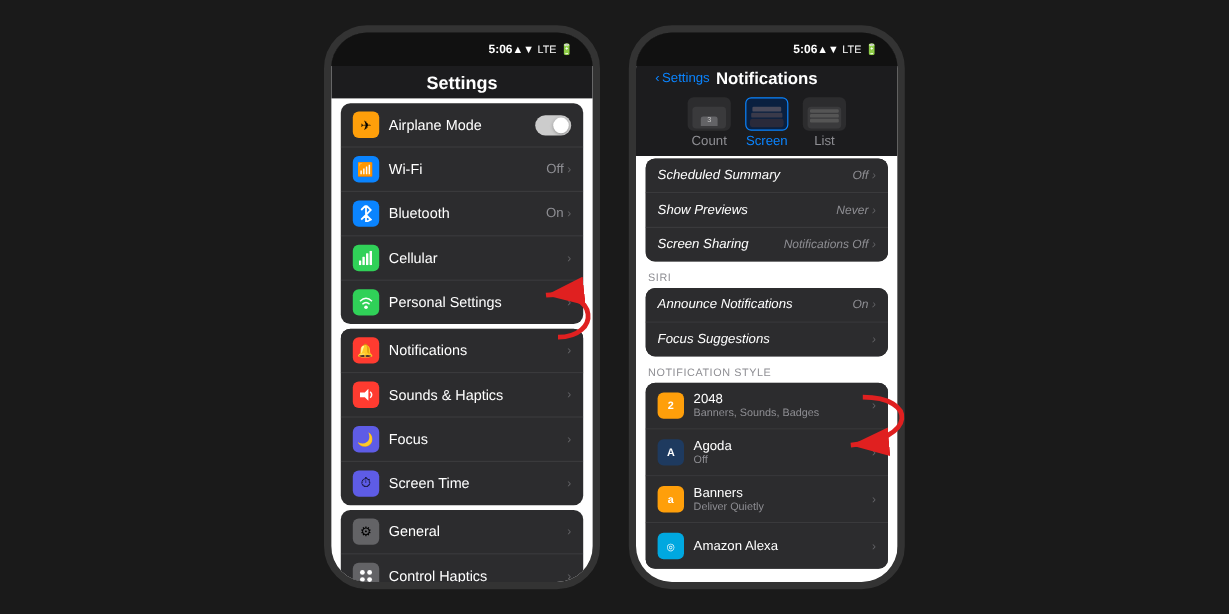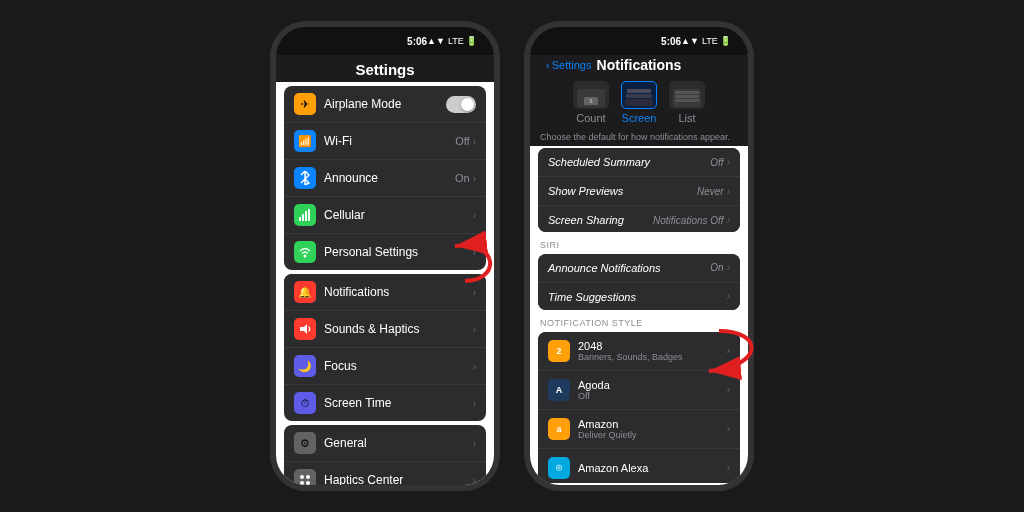--- a/index.html
+++ b/index.html
@@ -328,21 +328,21 @@
             <span class="item-label">Wi-Fi</span>
             <span class="item-value">Off</span>
             <span class="chevron">›</span>
           </div>
           <div class="settings-item">
             <div class="icon-box" style="background:#0a84ff;">
               <svg width="10" height="14" viewBox="0 0 10 14" fill="white">
                 <path d="M5 0 L9 4 L5 8 L5 0 Z M5 8 L9 12 L5 14 L5 8 Z M5 0 L1 4 M5 8 L1 12" stroke="white" stroke-width="1.5" fill="none"></path>
               </svg>
             </div>
-            <span class="item-label">Announce</span>
+            <span class="item-label">Bluetooth</span>
             <span class="item-value">On</span>
             <span class="chevron">›</span>
           </div>
           <div class="settings-item">
             <div class="icon-box" style="background:#30d158;">
               <svg width="12" height="12" viewBox="0 0 12 12" fill="white">
                 <rect x="0" y="8" width="2" height="4" rx="0.5"></rect>
                 <rect x="3" y="5" width="2" height="7" rx="0.5"></rect>
                 <rect x="6" y="2" width="2" height="10" rx="0.5"></rect>
                 <rect x="9" y="0" width="2" height="12" rx="0.5"></rect>
@@ -400,21 +400,21 @@
           </div>
           <div class="settings-item">
             <div class="icon-box" style="background:#636366;">
               <svg width="12" height="12" viewBox="0 0 12 12" fill="white">
                 <circle cx="3" cy="3" r="2" fill="white"></circle>
                 <circle cx="9" cy="3" r="2" fill="white"></circle>
                 <circle cx="3" cy="9" r="2" fill="white"></circle>
                 <circle cx="9" cy="9" r="2" fill="white"></circle>
               </svg>
             </div>
-            <span class="item-label">Haptics Center</span>
+            <span class="item-label">Control Haptics</span>
             <span class="chevron">›</span>
           </div>
 
         </div>
 
       </div>
     </div>
   </div>
 
   <svg class="arrow-svg" style="position:absolute;top:0;left:0;width:230px;height:470px;pointer-events:none;z-index:10;">
@@ -476,21 +476,20 @@
                 <div style="background:#555;height:3px;border-radius:1px;"></div>
                 <div style="background:#555;height:3px;border-radius:1px;"></div>
                 <div style="background:#555;height:3px;border-radius:1px;"></div>
               </div>
             </div>
           </div>
           <span class="style-label">List</span>
         </div>
       </div>
 
-      <div class="notif-hint">Choose the default for how notifications appear.</div>
 
       <div class="settings-section" style="margin: 2px 8px; font-style: italic;">
         <div class="notif-item">
           <span class="notif-item-label">Scheduled Summary</span>
           <span class="notif-item-value">Off</span>
           <span class="chevron">›</span>
         </div>
         <div class="notif-item">
           <span class="notif-item-label">Show Previews</span>
           <span class="notif-item-value">Never</span>
@@ -504,21 +503,21 @@
       </div>
 
       <div class="notif-section-header">SIRI</div>
       <div class="settings-section" style="margin: 2px 8px; font-style: italic;">
         <div class="notif-item">
           <span class="notif-item-label">Announce Notifications</span>
           <span class="notif-item-value">On</span>
           <span class="chevron">›</span>
         </div>
         <div class="notif-item">
-          <span class="notif-item-label">Time Suggestions</span>
+          <span class="notif-item-label">Focus Suggestions</span>
           <span class="chevron">›</span>
         </div>
       </div>
 
       <div class="notif-section-header">NOTIFICATION STYLE</div>
       <div class="settings-section" style="margin: 2px 8px;">
         <div class="notif-item">
           <div class="app-icon-box" style="background:#ff9f0a;">
             <span style="color:white;font-size:9px;font-weight:bold;">2</span>
           </div>
@@ -536,21 +535,21 @@
             <div class="app-name">Agoda</div>
             <div class="app-sub">Off</div>
           </div>
           <span class="chevron">›</span>
         </div>
         <div class="notif-item">
           <div class="app-icon-box" style="background:#ff9f0a;">
             <span style="color:white;font-size:9px;font-weight:bold;">a</span>
           </div>
           <div class="app-label">
-            <div class="app-name">Amazon</div>
+            <div class="app-name">Banners</div>
             <div class="app-sub">Deliver Quietly</div>
           </div>
           <span class="chevron">›</span>
         </div>
         <div class="notif-item">
           <div class="app-icon-box" style="background:#00a8e0;">
             <span style="color:white;font-size:8px;">◎</span>
           </div>
           <div class="app-label">
             <div class="app-name">Amazon Alexa</div>

